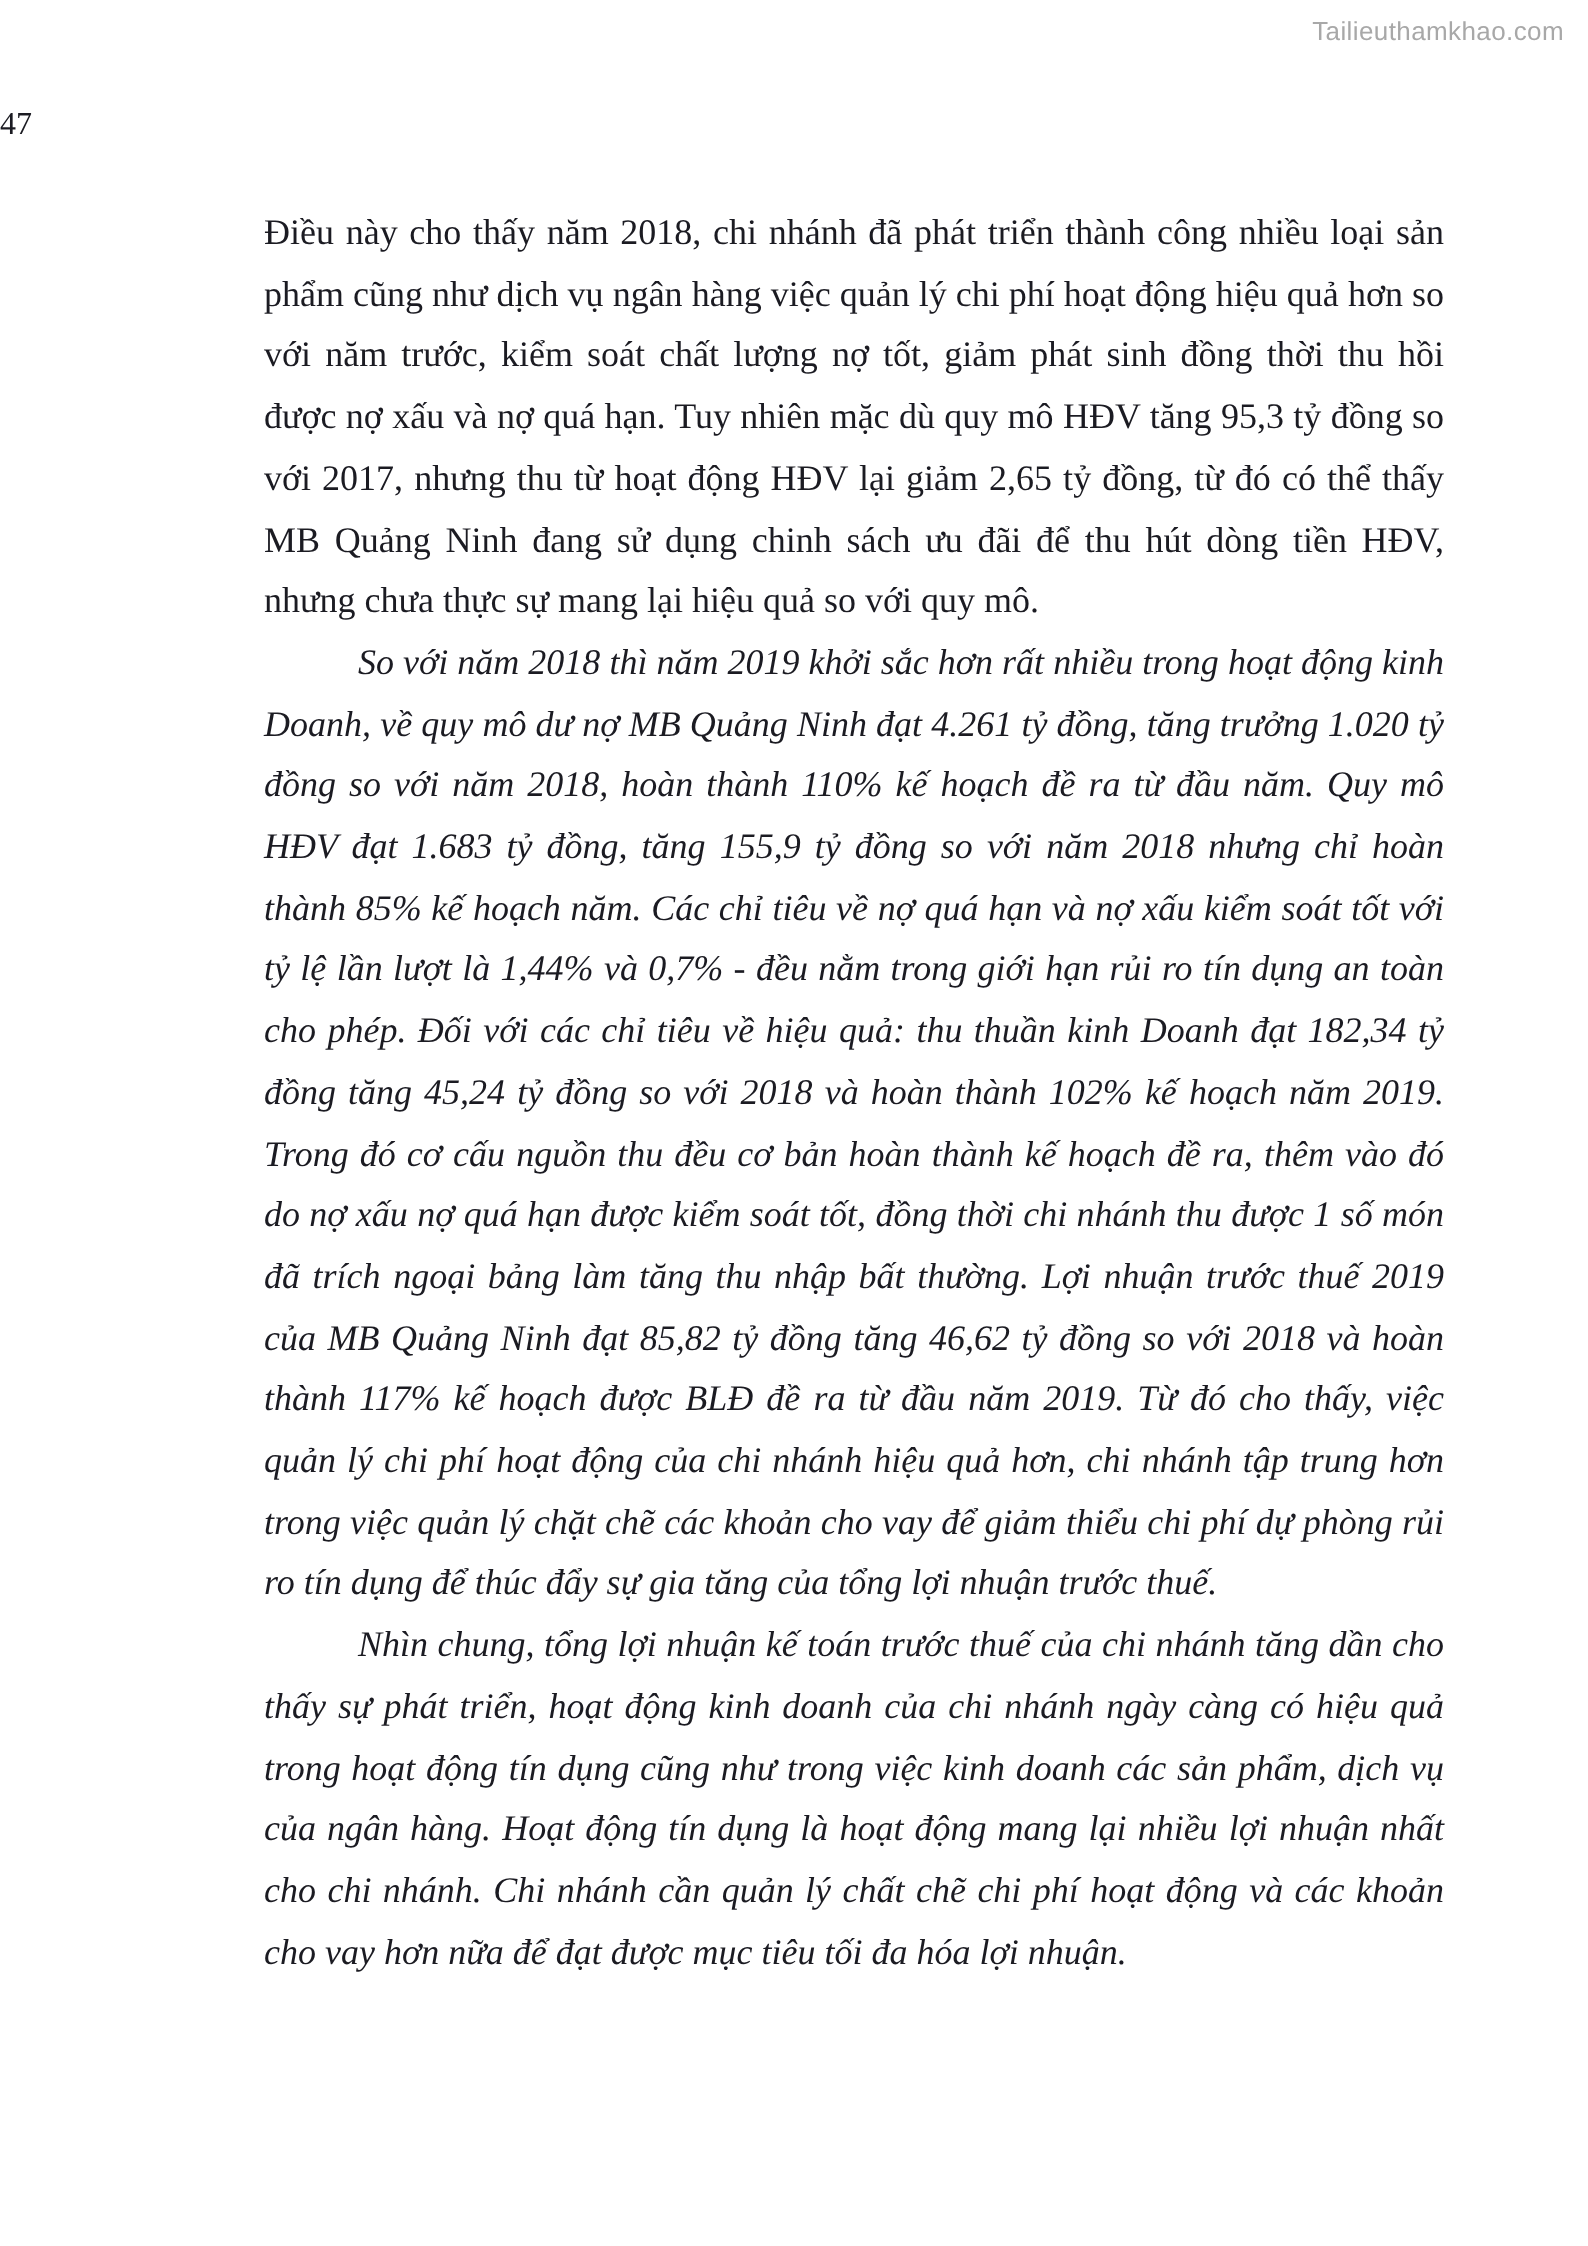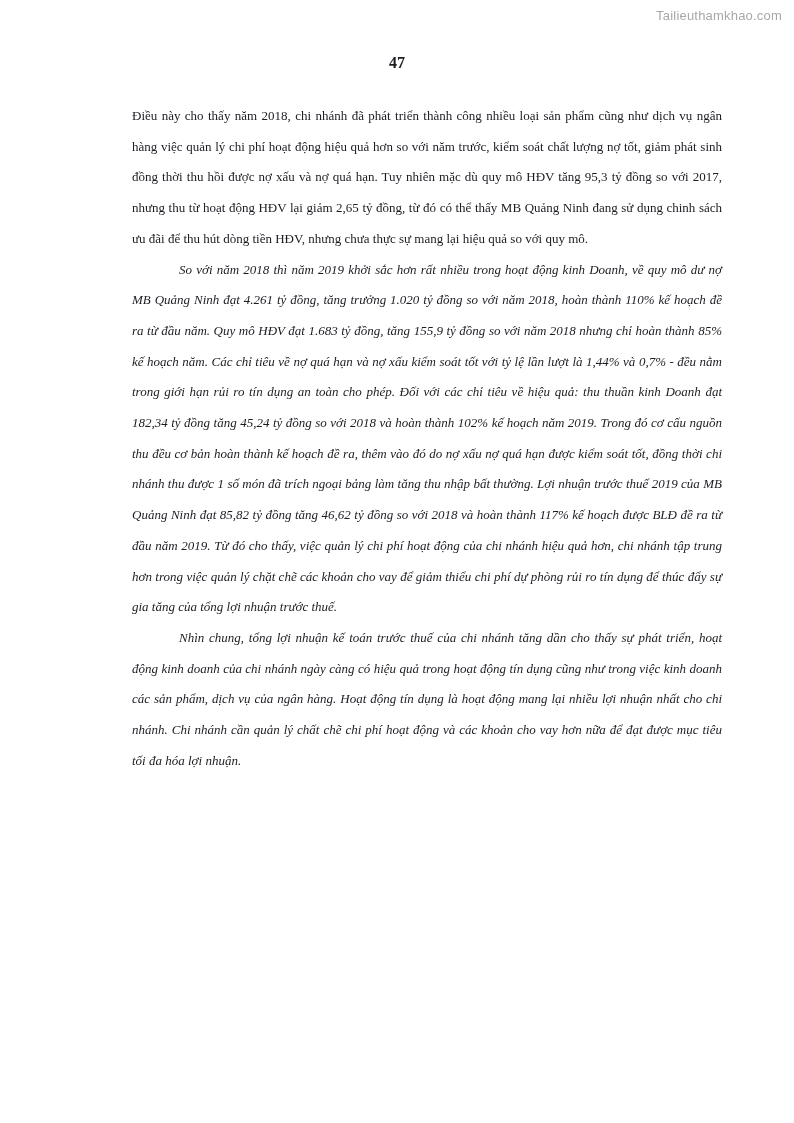--- a/index.html
+++ b/index.html
@@ -22,31 +22,29 @@
     font-family: "Liberation Sans", "DejaVu Sans", sans-serif;
     font-size: 13px;
     color: #a8a8a8;
     letter-spacing: 0.2px;
   }
   .page-number {
     position: absolute;
     top: 54px;
     left: 0;
     right: 0;
-    text-align: center;
     font-size: 16px;
     color: #1b1b22;
-    font-weight: bold;
   }
   .content {
     position: absolute;
     top: 101px;
     left: 132px;
     width: 590px;
-    font-size: 13px;
+    font-size: 18px;
     line-height: 30.7px;
     color: #1b1b22;
     text-align: justify;
     text-justify: inter-word;
   }
   .content p {
     margin: 0;
   }
   .content p.indented {
     text-indent: 47px;

